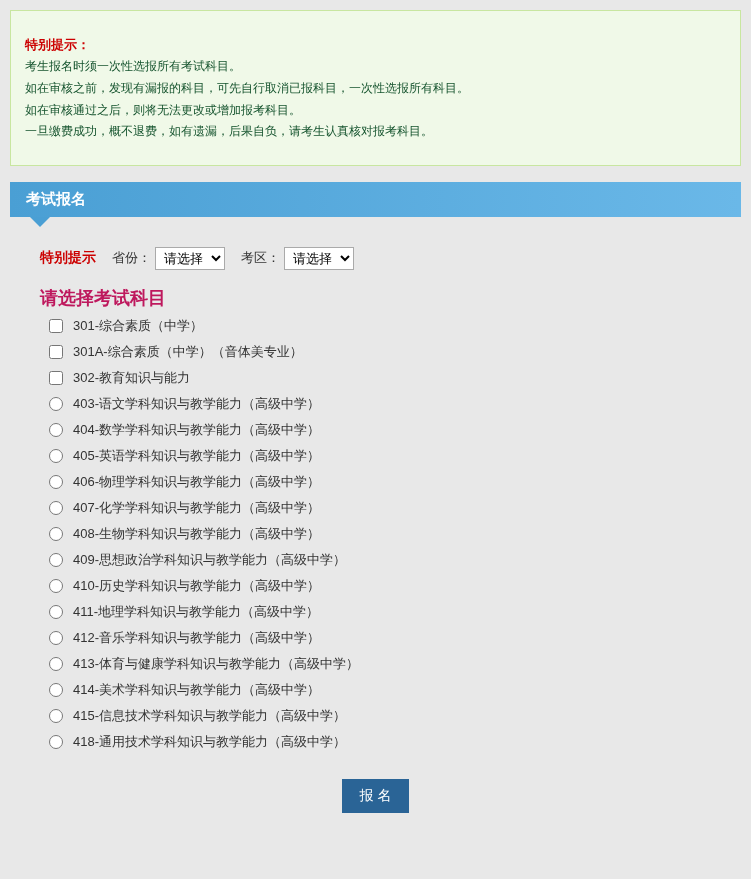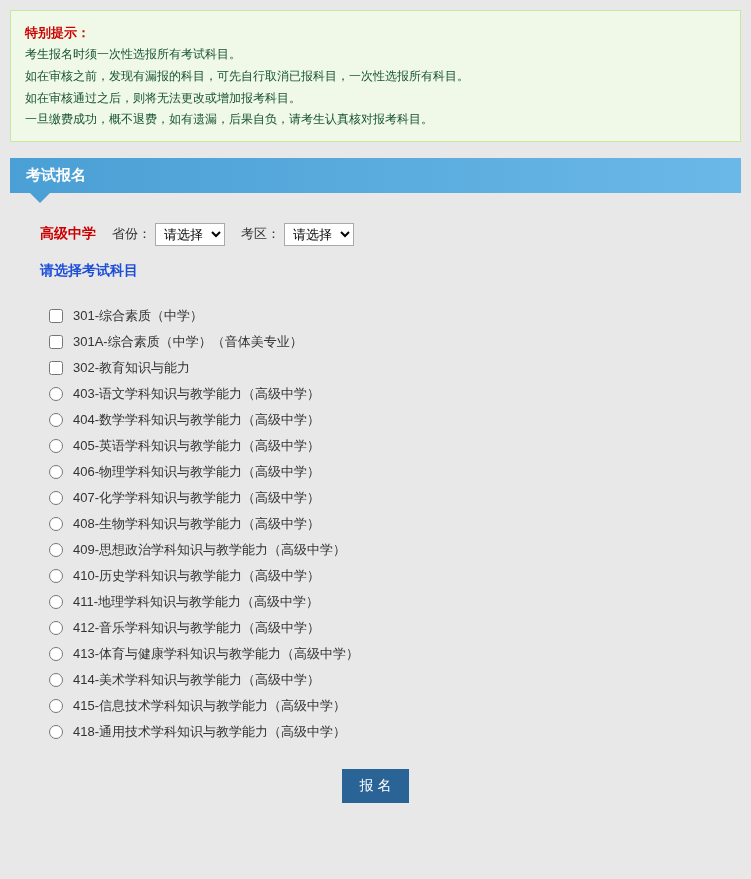--- a/index.html
+++ b/index.html
@@ -11,21 +11,21 @@
     }
     .page-wrapper {
       width: 751px;
       min-height: 879px;
       background: #e8e8e8;
       padding: 10px;
     }
     .notice-box {
       background: #f0f9e8;
       border: 1px solid #c8e6a0;
-      padding: 10px 14px;
+      padding: 22px 14px;
       margin-bottom: 16px;
       line-height: 1.8;
     }
     .notice-title {
       color: #cc0000;
       font-weight: bold;
       font-size: 13px;
     }
     .notice-text {
       color: #14532d;
@@ -78,24 +78,24 @@
       margin-right: 4px;
     }
     .region-field select {
       padding: 2px 4px;
       font-size: 13px;
       border: 1px solid #aaa;
       background: white;
       min-width: 70px;
     }
     .subject-title {
-      color: #1d4ed8;
-      font-size: 14px;
-      font-weight: bold;
-      margin-bottom: 23px;
+      color: #be185d;
+      font-size: 18px;
+      font-weight: bold;
+      margin-bottom: 3px;
     }
     .subject-list {
       list-style: none;
     }
     .subject-item {
       display: flex;
       align-items: center;
       padding: 4px 9px;
     }
     .subject-item input[type="checkbox"],
@@ -137,21 +137,21 @@
     <div class="notice-text" id="nl4">一旦缴费成功，概不退费，如有遗漏，后果自负，请考生认真核对报考科目。</div>
   </div>
 
   <div class="section-header">
     <span>考试报名</span>
   </div>
 
   <div class="form-area">
 
     <div class="region-select-row">
-      <span class="region-label">高级中学</span>
+      <span class="region-label">特别提示</span>
       <div class="region-field">
         <label>省份：</label>
         <select>
           <option>请选择</option>
         </select>
       </div>
       <div class="region-field">
         <label>考区：</label>
         <select>
           <option>请选择</option>

